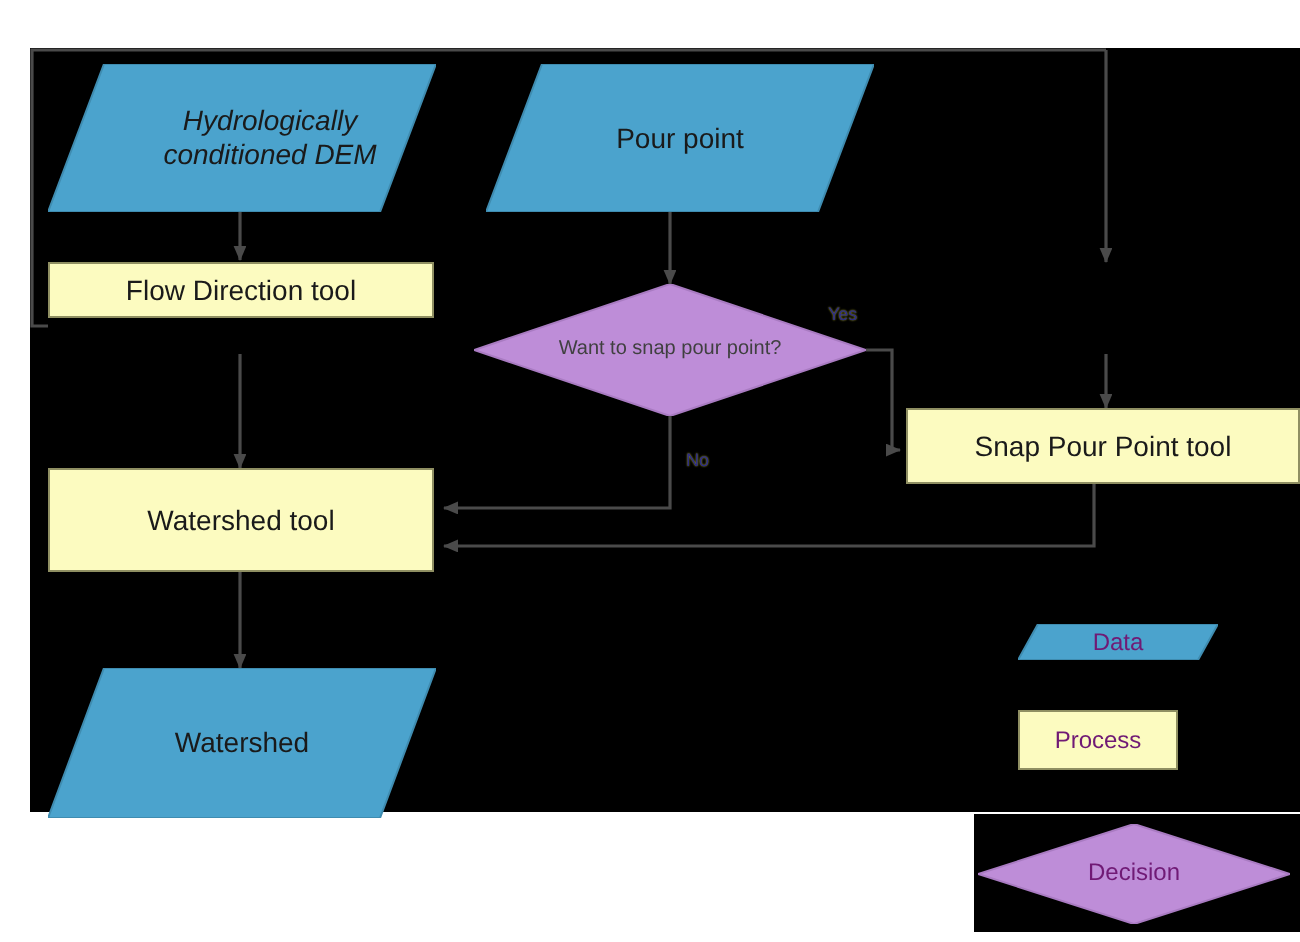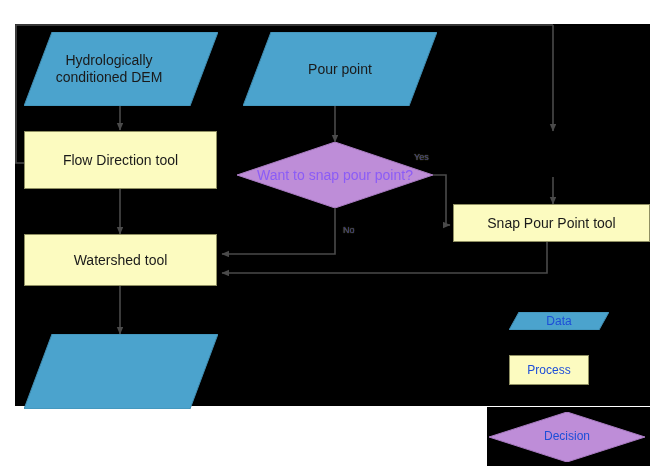--- a/index.html
+++ b/index.html
@@ -64,22 +64,22 @@
     pointer-events: none;
   }
   .decision-shape { position: absolute; }
   .decision-shape svg { display: block; }
   .decision-label {
     position: absolute;
     display: flex;
     align-items: center;
     justify-content: center;
     text-align: center;
-    color: #8b5cf6;
-    font-size: 14px;
+    color: #404040;
+    font-size: 10px;
     line-height: 1.15;
     pointer-events: none;
   }
   
   #connectors {
     position: absolute;
     left: 0;
     top: 0;
     width: 650px;
     height: 471px;
@@ -92,21 +92,21 @@
     color: #2f2f8f;
     font-family: "Liberation Sans", sans-serif;
     letter-spacing: 0px;
     text-shadow: 0 0 1px #c8c832;
     opacity: 0.95;
     text-align: right;
   }
   
   .legend-item-label {
     font-size: 12px;
-    color: #1d4ed8;
+    color: #701a75;
   }
 </style>
 </head>
 <body>
 
 <div id="canvas">
 
   <div class="backdrop" id="main-backdrop"></div>
   <div class="backdrop" id="decision-backdrop"></div>
 
@@ -141,30 +141,30 @@
   </svg>
 
   <div class="edge-label" style="left:414px; top:152px;">Yes</div>
   <div class="edge-label" style="left:303px; top:225px;padding-left:40px;">No</div>
 
   <div class="data-shape" style="left:24px; top:32px;">
     <svg width="194" height="74" viewBox="0 0 194 74">
       <polygon points="28,0 194,0 166,74 0,74" fill="#4ba3cd" stroke="#3f8cb0" stroke-width="1"></polygon>
     </svg>
   </div>
-  <div class="data-label" style="left:44px; top:36px; width:130px; height:66px; justify-content:flex-start;">Hydrologically conditioned DEM</div>
+  <div class="data-label" style="left:70px; top:36px; width:130px; height:66px; justify-content:flex-start;font-style:italic;">Hydrologically conditioned DEM</div>
 
   <div class="data-shape" style="left:243px; top:32px;">
     <svg width="194" height="74" viewBox="0 0 194 74">
       <polygon points="28,0 194,0 166,74 0,74" fill="#4ba3cd" stroke="#3f8cb0" stroke-width="1"></polygon>
     </svg>
   </div>
   <div class="data-label" style="left:253px; top:32px; width:174px; height:74px;">Pour point</div>
 
-  <div class="node process" style="left:24px; top:131px; width:193px; height:58px;">
+  <div class="node process" style="left:24px; top:131px; width:193px; height:28px;">
     <span>Flow Direction tool</span>
   </div>
 
 
   <div class="decision-shape" style="left:237px; top:142px;">
     <svg width="196" height="66" viewBox="0 0 196 66">
       <polygon points="98,0 196,33 98,66 0,33" fill="#be8dd8" stroke="#a97bc2" stroke-width="1"></polygon>
     </svg>
   </div>
   <div class="decision-label" style="left:255px; top:144px; width:160px; height:62px;">Want to snap pour point?</div>
@@ -175,20 +175,21 @@
 
   <div class="node process" style="left:24px; top:234px; width:193px; height:52px;">
     <span>Watershed tool</span>
   </div>
 
   <div class="data-shape" style="left:24px; top:334px;">
     <svg width="194" height="75" viewBox="0 0 194 75">
       <polygon points="28,0 194,0 166,75 0,75" fill="#4ba3cd" stroke="#3f8cb0" stroke-width="1"></polygon>
     </svg>
   </div>
+  <div class="data-label" style="left:32px; top:334px; width:178px; height:75px;">Watershed</div>
 
   <div class="data-shape" style="left:509px; top:312px;">
     <svg width="100" height="18" viewBox="0 0 100 18">
       <polygon points="10,0 100,0 90,18 0,18" fill="#4ba3cd" stroke="#3f8cb0" stroke-width="1"></polygon>
     </svg>
   </div>
   <div class="data-label legend-item-label" style="left:509px; top:312px; width:100px; height:18px;">Data</div>
 
   <div class="node process legend-item-label" style="left:509px; top:355px; width:80px; height:30px;">
     <span>Process</span>

